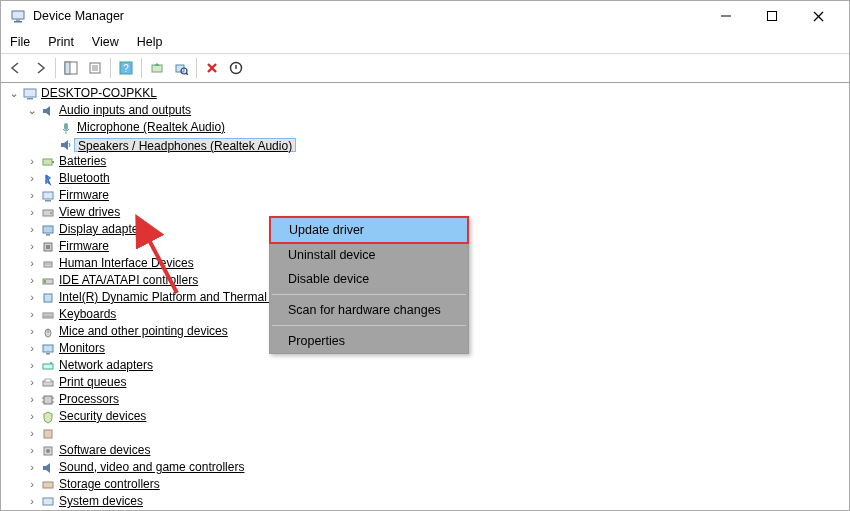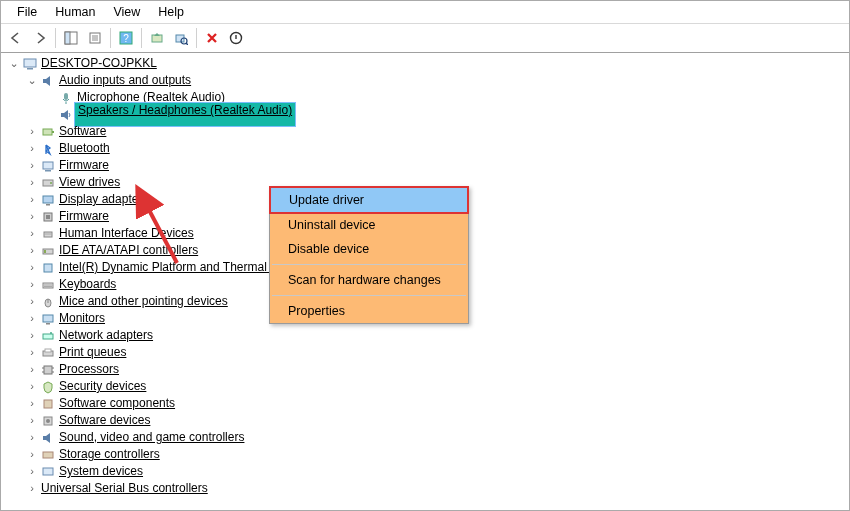--- a/index.html
+++ b/index.html
@@ -2,51 +2,79 @@
 <html><head>
 <meta charset="utf-8">
 <style>
   * { box-sizing: border-box; }
   html, body { margin: 0; padding: 0; font-family: "Segoe UI", Tahoma, sans-serif; font-size: 12px; background: #fff; color: #000; }
   .window { width: 850px; height: 511px; border: 1px solid #aaa; position: relative; overflow: hidden; }
   .titlebar { display: flex; align-items: center; height: 30px; padding: 0 8px; }
   .titlebar .title { margin-left: 6px; font-size: 12.5px; }
   .win-controls { margin-left: auto; display: flex; }
   .win-btn { width: 46px; height: 30px; display:flex; align-items:center; justify-content:center; }
-  .menubar { display: flex; gap: 2px; padding: 1px 8px; font-size: 12.5px; align-items: flex-end; }
+  .menubar { display: flex; gap: 2px; padding: 1px 1px; font-size: 12.5px; align-items: flex-end; }
   .menu-item { padding: 3px 8px; }
   .toolbar { display: flex; align-items: center; gap: 2px; padding: 3px 4px; border-top: 1px solid #d9d9d9; border-bottom: 1px solid #a0a0a0; }
   .tool-btn { width: 22px; height: 22px; display:flex; align-items:center; justify-content:center; border:1px solid transparent; }
   .tool-sep { width:1px; height:20px; background:#d0d0d0; margin:0 2px; }
   .tree { padding: 2px 0 6px 6px; position: relative; }
   .row { display:flex; align-items:center; height:17px; line-height:17px; white-space:nowrap; position:relative; }
   .twist { width:14px; text-align:center; color:#666; font-size:11px; user-select:none; }
   .icon-slot { width:18px; display:flex; align-items:center; justify-content:center; }
   .label { padding: 0 2px; text-decoration: underline; }
   .indent-0 { padding-left: 0px; }
   .indent-1 { padding-left: 18px; }
   .indent-2 { padding-left: 36px; }
-  .selected .label { background:#14b8a6; border:1px solid #7abdfb; padding:0 3px; margin-left:-1px; line-height:15px; height:25px; display:inline-block; }
-  .context-menu { position:absolute; left:268px; top:133px; width:200px; background:#fdba74; border:1px solid #9a9a9a; box-shadow:2px 2px 4px rgba(0,0,0,.25); font-size:12.5px; }
+  .selected .label { background:#e5e5e5; border:1px solid #7abdfb; padding:0 3px; margin-left:-1px; line-height:15px; height:14px; display:inline-block; }
+  .context-menu { position:absolute; left:268px; top:133px; width:200px; background:#a3a3a3; border:1px solid #9a9a9a; box-shadow:2px 2px 4px rgba(0,0,0,.25); font-size:12.5px; }
   .cm-item { padding:5px 18px; }
   .cm-item.highlight { background:#90c8f6; border:2px solid #d33; margin:-1px; }
   .cm-sep { height:1px; background:#c8c8c8; margin:3px 2px; }
   .cm-item.prop { font-weight:normal; }
   svg { display:block; }
   .arrow-annot { position:absolute; left:126px; top:130px; pointer-events:none; }
 </style>
 </head>
 <body>
 
 <div class="window">
 
+  <div class="titlebar">
+    <span class="icon-slot">
+      <svg width="16" height="16">
+          <rect x="2" y="3" width="12" height="8" fill="#dbe9f7" stroke="#5978a0"></rect>
+          <rect x="4" y="13" width="8" height="1.5" fill="#5978a0"></rect>
+          <rect x="6" y="11" width="4" height="2" fill="#9ab"></rect>
+        </svg>
+    </span>
+    <span class="title">Device Manager</span>
+    <div class="win-controls">
+      <div class="win-btn">
+          <svg width="10" height="10">
+            <line x1="0" y1="5" x2="10" y2="5" stroke="#000" stroke-width="1"></line>
+          </svg>
+        </div>
+      <div class="win-btn">
+          <svg width="10" height="10">
+            <rect x="0.5" y="0.5" width="9" height="9" fill="none" stroke="#000" stroke-width="1"></rect>
+          </svg>
+        </div>
+      <div class="win-btn">
+          <svg width="11" height="11">
+            <line x1="1" y1="1" x2="10" y2="10" stroke="#000" stroke-width="1.2"></line>
+            <line x1="10" y1="1" x2="1" y2="10" stroke="#000" stroke-width="1.2"></line>
+          </svg>
+        </div>
+    </div>
+  </div>
 
   <div class="menubar">
     <div class="menu-item">File</div>
-    <div class="menu-item">Human</div>
+    <div class="menu-item">Print</div>
     <div class="menu-item">View</div>
     <div class="menu-item">Help</div>
   </div>
 
   <div class="toolbar">
     <div class="tool-btn">
         <svg width="14" height="12">
           <path d="M9 1 L3 6 L9 11" fill="none" stroke="#555" stroke-width="1.6"></path>
         </svg>
       </div>
@@ -153,21 +181,21 @@
 
     <div id="collapsed-list">
         <div class="row indent-1">
           <span class="twist">›</span>
           <span class="icon-slot">
             <svg width="14" height="14">
               <rect x="2" y="4" width="9" height="6" fill="#cfe3b8" stroke="#7a5"></rect>
               <rect x="11" y="6" width="2" height="2" fill="#7a5"></rect>
             </svg>
           </span>
-          <span class="label">Software</span>
+          <span class="label">Batteries</span>
         </div>
         <div class="row indent-1">
           <span class="twist">›</span>
           <span class="icon-slot">
             <svg width="14" height="14">
               <path d="M5 3 L9 6 L5 9 L9 12 L5 3 M5 12 L5 3" fill="none" stroke="#2b6fc9" stroke-width="1.3"></path>
             </svg>
           </span>
           <span class="label">Bluetooth</span>
         </div>
@@ -313,21 +341,20 @@
           </span>
           <span class="label">Security devices</span>
         </div>
         <div class="row indent-1">
           <span class="twist">›</span>
           <span class="icon-slot">
             <svg width="14" height="14">
               <rect x="3" y="3" width="8" height="8" fill="#e0d2b8" stroke="#a87"></rect>
             </svg>
           </span>
-          <span class="label">Software components</span>
         </div>
         <div class="row indent-1">
           <span class="twist">›</span>
           <span class="icon-slot">
             <svg width="14" height="14">
               <rect x="3" y="3" width="8" height="8" fill="#d7d7d7" stroke="#888"></rect>
               <circle cx="7" cy="7" r="2" fill="#888"></circle>
             </svg>
           </span>
           <span class="label">Software devices</span>

